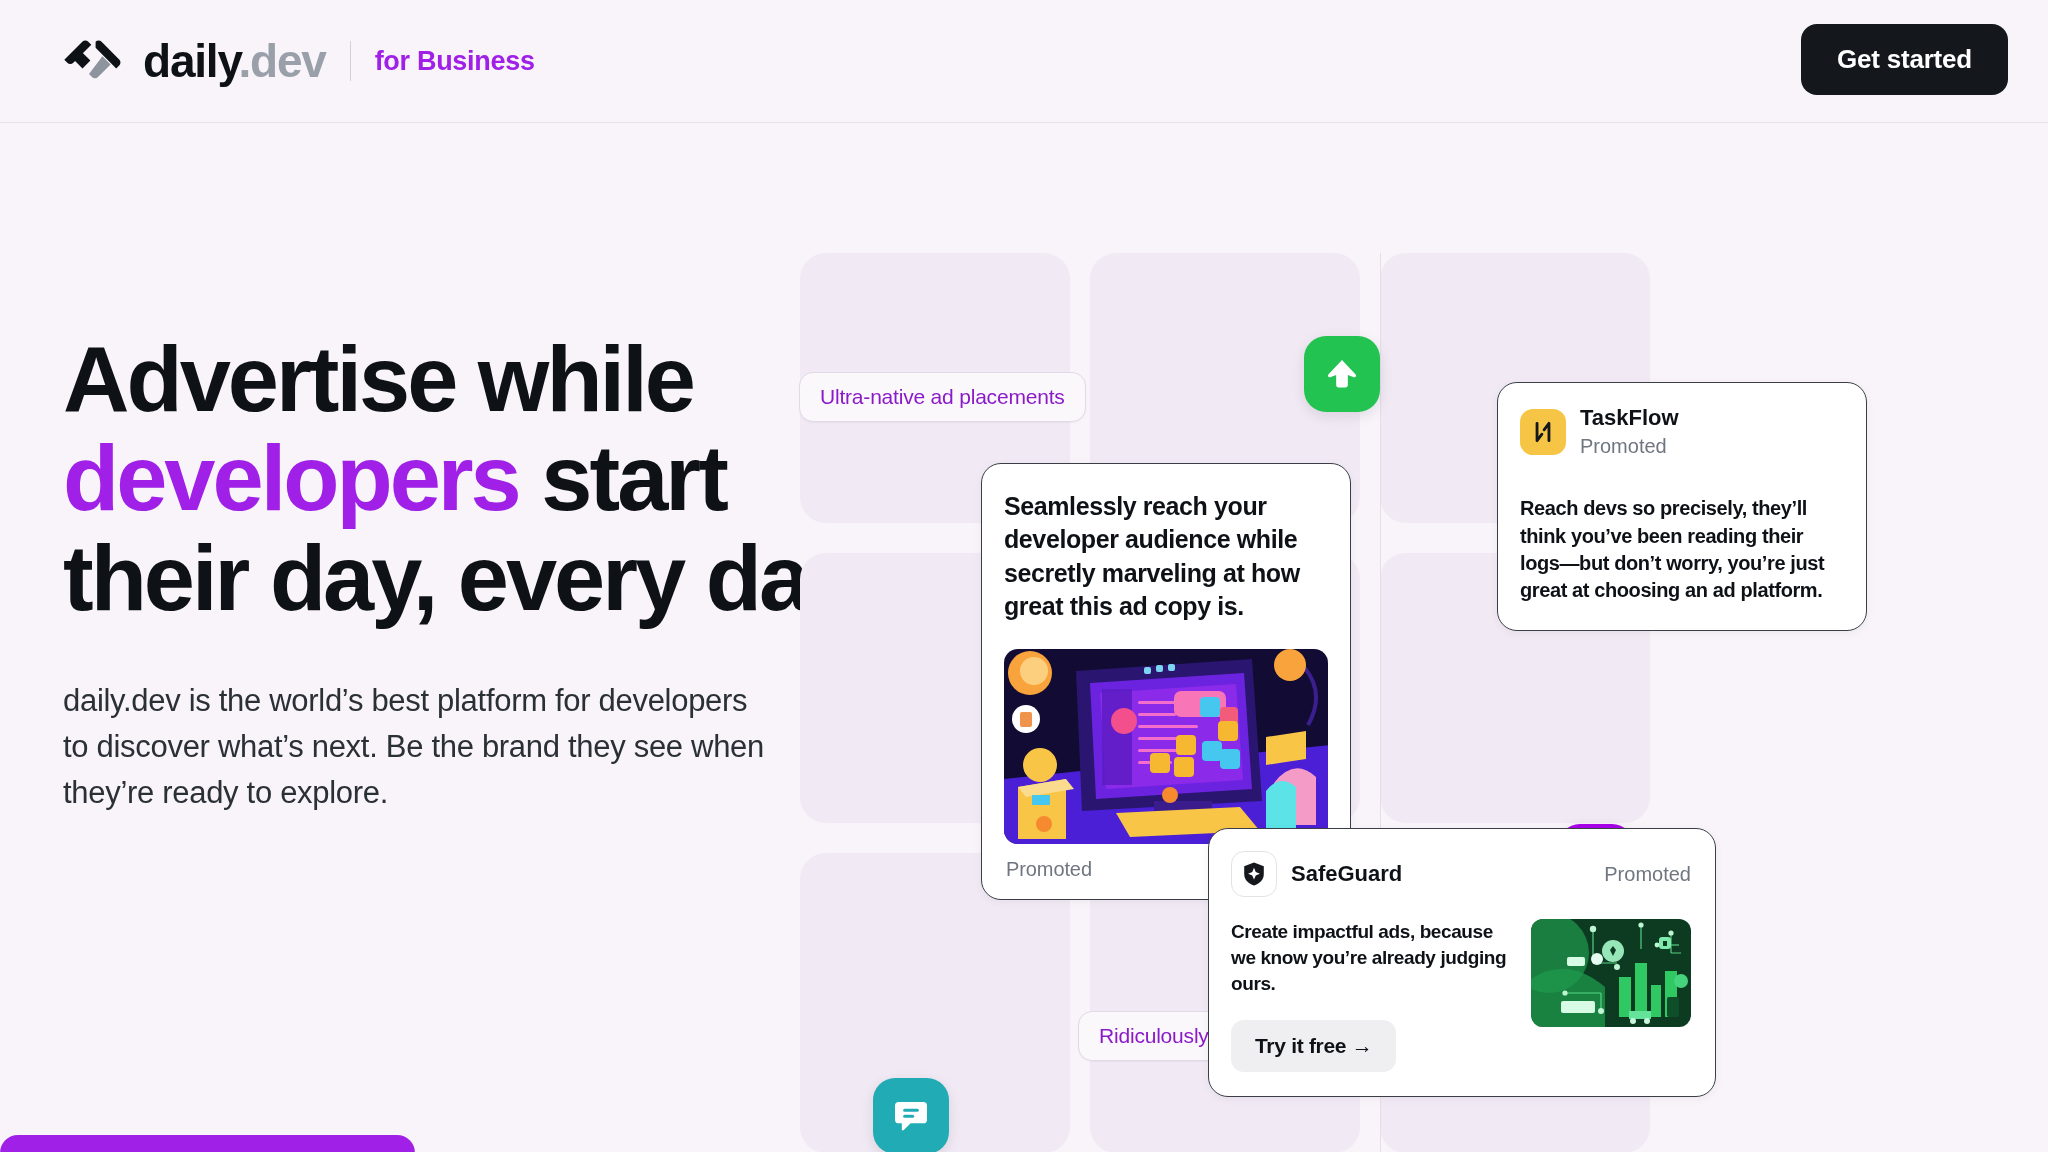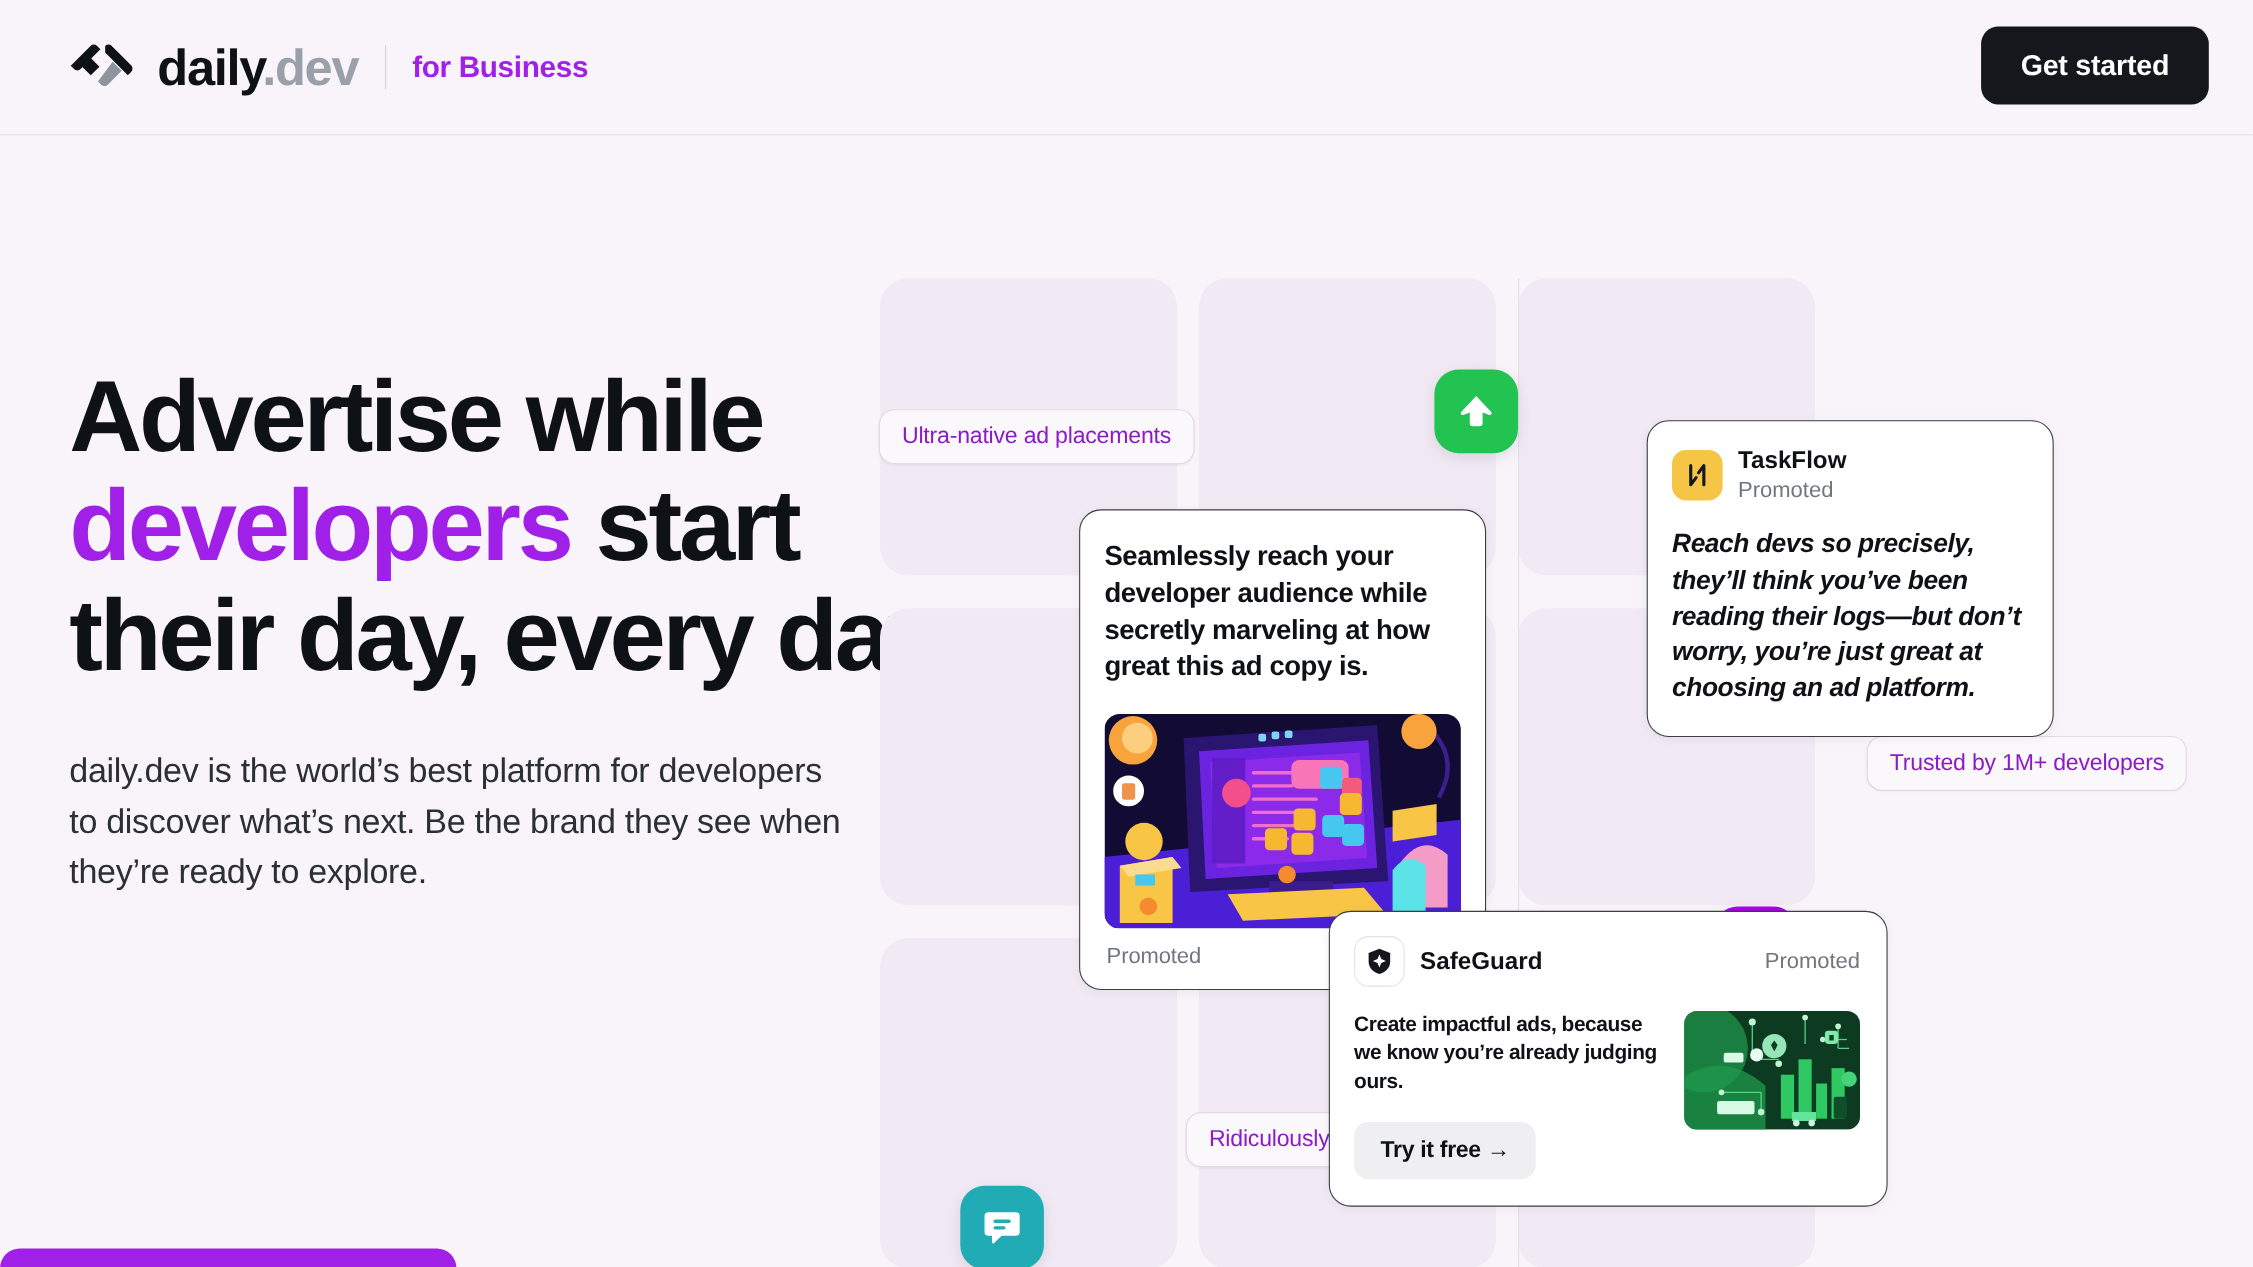--- a/index.html
+++ b/index.html
@@ -123,22 +123,22 @@
   .adv-row { display: flex; align-items: center; gap: 14px; }
   .adv-logo {
     width: 46px; height: 46px; border-radius: 13px; flex: none;
     display: flex; align-items: center; justify-content: center;
   }
   .adv-logo.amber { background: #F6C545; }
   .adv-logo.white { background: #FFFFFF; border: 1px solid #E3E3E6; }
   .adv-name { font-size: 22px; font-weight: 700; color: #0E1217; line-height: 1.2; }
   .adv-sub  { font-size: 20px; color: #6F7680; line-height: 1.3; margin-top: 2px; }
   .card-body {
-    margin-top: 20px; font-size: 24px; font-weight: 700; line-height: 1.36;
-    color: #0E1217; letter-spacing: -0.4px; font-style: italic;
+    margin-top: 36px; font-size: 20px; font-weight: 700; line-height: 1.36;
+    color: #0E1217; letter-spacing: -0.4px;
   }
 
   
   #card-safeguard { left: 328px; top: 705px; width: 508px; padding: 22px 24px 24px 22px; }
   .sg-head { display: flex; align-items: center; justify-content: space-between; }
   .sg-promoted { font-size: 20px; color: #6F7680; }
   .sg-main { display: flex; gap: 18px; margin-top: 22px; }
   .sg-left { flex: 1; }
   .sg-copy {
     font-size: 19px; font-weight: 700; line-height: 1.36;
@@ -189,21 +189,20 @@
   <div class="tile" style="left:-80px;  top:430px; width:270px; height:270px;"></div>
   <div class="tile" style="left:210px;  top:430px; width:270px; height:270px;"></div>
   <div class="tile" style="left:-80px;  top:730px; width:270px; height:300px;"></div>
   <div class="tile" style="left:210px;  top:730px; width:270px; height:300px;"></div>
   <div class="tile" style="left:500px;  top:130px; width:270px; height:270px;"></div>
   <div class="tile" style="left:500px;  top:430px; width:270px; height:270px;"></div>
   <div class="tile" style="left:500px;  top:730px; width:270px; height:300px;"></div>
   <div class="grid-line" style="left:500px; top:130px; height:900px;"></div>
 
   <div class="pill" style="left:-81px; top:249px;text-align:right;">Ultra-native ad placements</div>
-  <div class="pill" style="left:817px; top:546px;">Trusted by 1M+ developers</div>
   <div class="pill" style="left:198px; top:888px;">Ridiculously advanced targeting</div>
 
   <div class="badge green" style="left:424px; top:213px;">
     <svg width="40" height="40" viewBox="0 0 24 24">
       <path d="M12 3.6 L20.2 12.3 a1 1 0 0 1 -1.1 1.6 l-3.6 -1.3 v5.9 a1.6 1.6 0 0 1 -1.6 1.6 h-3.8 a1.6 1.6 0 0 1 -1.6 -1.6 v-5.9 l-3.6 1.3 a1 1 0 0 1 -1.1 -1.6 Z" fill="#FFFFFF"></path>
     </svg>
   </div>
   <div class="badge purple" style="left:678px; top:701px;">
     <svg width="40" height="40" viewBox="0 0 24 24">
       <path d="M13.4 5.1 a1 1 0 0 1 1.7 -0.7 l5.6 5.4 a1.3 1.3 0 0 1 0 1.9 l-5.6 5.4 a1 1 0 0 1 -1.7 -0.7 v-2.9 c-4.6 0 -7.5 1.3 -9.5 4.2 -0.5 0.7 -1.6 0.3 -1.4 -0.6 1.2 -5.5 4.8 -8.7 10.9 -9 Z" fill="#FFFFFF"></path>

